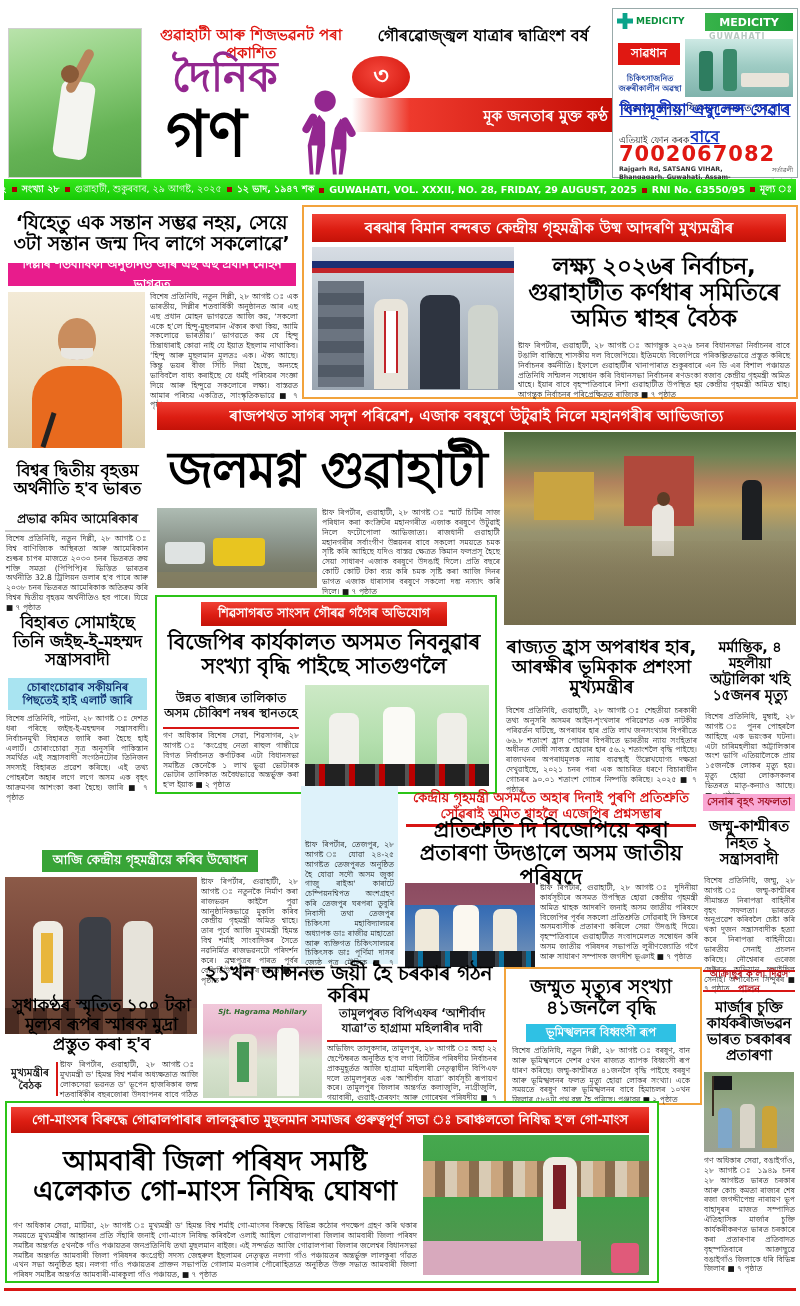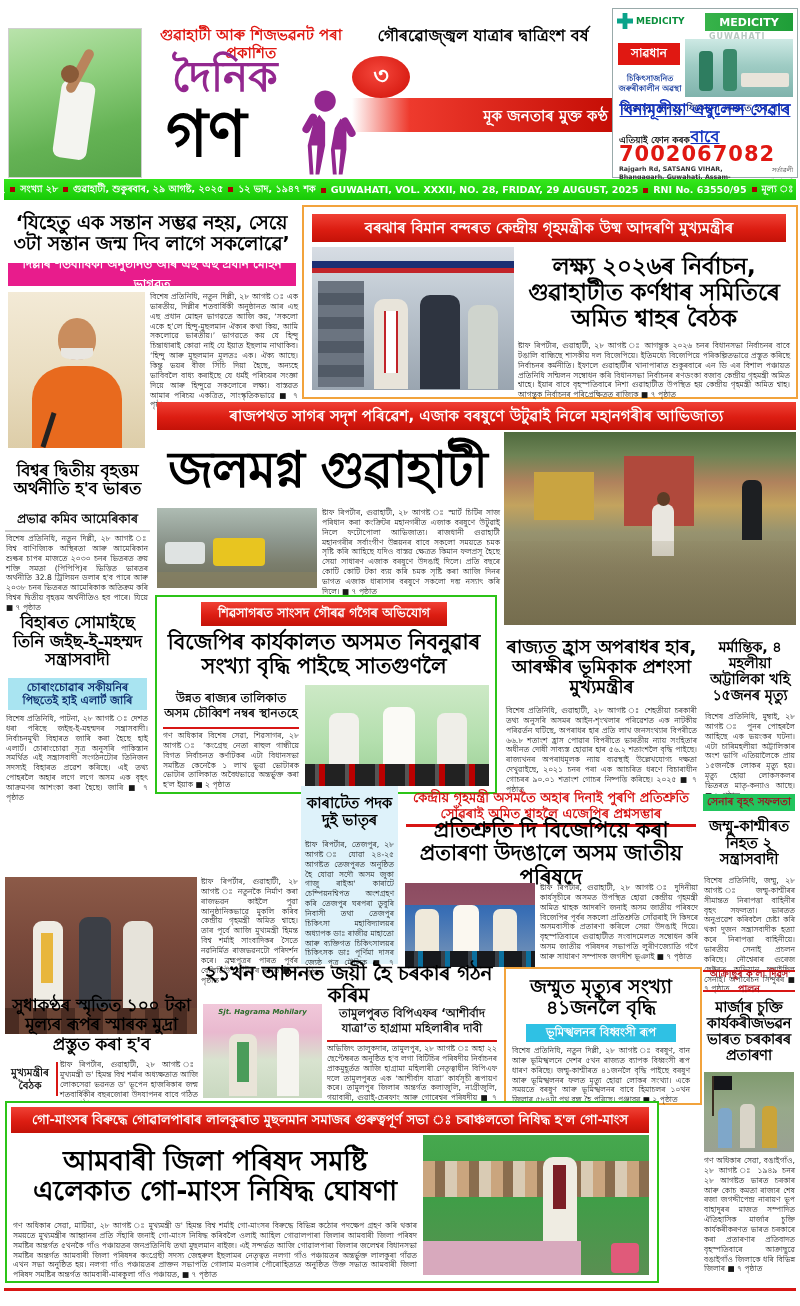--- a/index.html
+++ b/index.html
@@ -63,30 +63,30 @@
     <div class="abs" style="left:96px;top:23px;font-size:8px;color:#b9c9c2;font-weight:bold;letter-spacing:1px">GUWAHATI</div>
     <div class="abs ctr" style="left:5px;top:34px;width:62px;height:22px;background:#e01812;color:#fff;font-weight:bold;font-size:12px">সাৱধান</div>
     <div class="abs photo" style="left:72px;top:30px;width:108px;height:58px;background:linear-gradient(180deg,#cde9e4 0%,#9fccc4 45%,#7fb3ac 100%)">
       <div class="abs" style="left:14px;top:12px;width:14px;height:40px;background:#2e7d60;border-radius:4px"></div>
       <div class="abs" style="left:38px;top:10px;width:14px;height:42px;background:#3b8a6c;border-radius:4px"></div>
       <div class="abs" style="left:56px;top:34px;width:48px;height:14px;background:#e8e4da;border-radius:2px"></div>
     </div>
     <div class="abs ctr" style="left:2px;top:58px;width:70px;height:34px;color:#1a3f9e;font-weight:bold;font-size:8px;line-height:1.25">চিকিৎসাজনিত জৰুৰীকালীন অৱস্থা</div>
     <div class="abs ctr" style="left:2px;top:92px;width:180px;height:14px;color:#13277a;font-weight:bold;font-size:9.5px">যিকোনো স্থানত, যিকোনো সময়তে হ'ব পাৰে</div>
     <div class="abs ctr" style="left:2px;top:106px;width:180px;height:17px;color:#0f2fbf;font-weight:bold;font-size:16px;text-decoration:underline">বিনামূলীয়া এম্বুলেন্স সেৱাৰ বাবে</div>
-    <div class="abs" style="left:6px;top:124px;font-size:9px;font-weight:bold;color:#111">এতিয়াই ফোন কৰক</div>
+    <div class="abs" style="left:6px;top:124px;font-size:9px;font-weight:normal;color:#111">এতিয়াই ফোন কৰক</div>
     <div class="abs" style="left:6px;top:133px;font-size:21px;font-weight:bold;color:#e01812;letter-spacing:1px">7002067082</div>
     <div class="abs" style="left:6px;top:156px;width:130px;font-size:6.3px;font-weight:bold;color:#333;line-height:1.25">Rajgarh Rd, SATSANG VIHAR, Bhangagarh, Guwahati, Assam-781005</div>
     <div class="abs" style="right:4px;top:156px;font-size:6.3px;color:#333;text-align:right;width:44px">সৰ্তাৱলী প্ৰযোজ্য*</div>
   </div>
 
   <div class="abs" style="left:4px;top:179px;width:792px;height:21px;background:linear-gradient(180deg,#35e81c,#17c906);display:flex;align-items:center;justify-content:center;white-space:nowrap;overflow:hidden">
     <span class="sep" style="color:#fff;font-weight:bold;font-size:9.5px">বছৰ ৩২</span>
     <span class="sep" style="color:#fff;font-weight:bold;font-size:9.5px">সংখ্যা ২৮</span>
-    <span class="sep" style="color:#fff;font-weight:bold;font-size:9.5px">গুৱাহাটী, শুকুৰবাৰ, ২৯ আগষ্ট, ২০২৫</span>
+    <span class="sep" style="color:#fff;font-weight:normal;font-size:9.5px">গুৱাহাটী, শুকুৰবাৰ, ২৯ আগষ্ট, ২০২৫</span>
     <span class="sep" style="color:#fff;font-weight:bold;font-size:9.5px">১২ ভাদ, ১৯৪৭ শক</span>
     <span class="sep" style="color:#fff;font-weight:bold;font-size:9.5px">GUWAHATI, VOL. XXXII, NO. 28, FRIDAY, 29 AUGUST, 2025</span>
     <span class="sep" style="color:#fff;font-weight:bold;font-size:9.5px">RNI No. 63550/95</span>
     <span class="sep" style="color:#fff;font-weight:bold;font-size:9.5px">মূল্য ঃ ১০ টকা</span>
   </div>
 
   <div class="abs hl ctr" style="left:5px;top:206px;width:293px;height:54px;font-size:19px">‘যিহেতু এক সন্তান সম্ভৱ নহয়, সেয়ে ৩টা সন্তান জন্ম দিব লাগে সকলোৱে’</div>
   <div class="abs pinkband ctr" style="left:8px;top:263px;width:288px;height:23px;font-size:12px">দিল্লীৰ শতবাৰ্ষিকী অনুষ্ঠানত আৰ এছ এছ প্ৰধান মোহন ভাগৱত</div>
   <div class="abs photo" style="left:8px;top:292px;width:137px;height:156px;background:linear-gradient(180deg,#f3ead6 0%,#e9ddc1 55%,#ddcda8 100%)">
     <div class="abs" style="left:24px;top:74px;width:90px;height:82px;background:#e86a1e;border-radius:40% 40% 0 0"></div>
@@ -151,47 +151,47 @@
       <div class="abs" style="left:0;bottom:0;width:100%;height:22px;background:repeating-linear-gradient(90deg,#222 0 10px,#555 10px 14px,#b00 14px 20px,#222 20px 30px)"></div>
     </div>
   </div>
 
   <div class="abs hl ctr" style="left:505px;top:632px;width:193px;height:70px;font-size:18px">ৰাজ্যত হ্ৰাস অপৰাধৰ হাৰ, আৰক্ষীৰ ভূমিকাক প্ৰশংসা মুখ্যমন্ত্ৰীৰ</div>
   <div class="abs body-sm" style="left:506px;top:706px;width:191px;height:84px">বিশেষ প্ৰতিনিধি, গুৱাহাটী, ২৮ আগষ্ট ঃ শেহতীয়া চৰকাৰী তথ্য অনুসৰি অসমৰ আইন-শৃংখলাৰ পৰিৱেশত এক নাটকীয় পৰিৱৰ্তন ঘটিছে, অপৰাধৰ হাৰ প্ৰতি লাখ জনসংখ্যাৰ বিপৰীতে ৬৬.৮ শতাংশ হ্ৰাস পোৱাৰ বিপৰীতে ভাৰতীয় ন্যায় সংহিতাৰ অধীনত দোষী সাব্যস্ত হোৱাৰ হাৰ ৫৬.২ শতাংশলৈ বৃদ্ধি পাইছে। ৰাজ্যখনৰ অপৰাধমূলক ন্যায় ব্যৱস্থাই উল্লেখযোগ্য দক্ষতা দেখুৱাইছে, ২০২১ চনৰ পৰা এক আচৰিত ধৰণে বিচাৰাধীন গোচৰৰ ৯০.০১ শতাংশ গোচৰ নিষ্পত্তি কৰিছে। ২০২৫  ■ ৭ পৃষ্ঠাত</div>
 
   <div class="abs hl ctr" style="left:704px;top:634px;width:92px;height:74px;font-size:14.5px">মৰ্মান্তিক, ৪ মহলীয়া অট্টালিকা খহি ১৫জনৰ মৃত্যু</div>
   <div class="abs body-sm" style="left:705px;top:712px;width:90px;height:76px">বিশেষ প্ৰতিনিধি, মুম্বাই, ২৮ আগষ্ট ঃ পুনৰ পোহৰলৈ আহিছে এক ভয়ংকৰ ঘটনা। এটা চাৰিমহলীয়া অট্টালিকাৰ অংশ ভাগি এতিয়ালৈকে প্ৰায় ১৫জনকৈ লোকৰ মৃত্যু হয়। মৃত্যু হোৱা লোকসকলৰ ভিতৰত মাতৃ-কন্যাও আছে।  ■ ২ পৃষ্ঠাত</div>
 
+  <div class="abs greenband ctr" style="left:42px;top:850px;width:216px;height:22px;font-size:12.5px">আজি কেন্দ্ৰীয় গৃহমন্ত্ৰীয়ে কৰিব উদ্বোধন</div>
   <div class="abs photo" style="left:5px;top:877px;width:192px;height:157px;background:linear-gradient(180deg,#8c5a48 0%,#7a4a3c 40%,#5e3a30 100%)">
     <div class="abs" style="left:28px;top:44px;width:30px;height:96px;background:#efece4;border-radius:9px 9px 0 0"></div>
     <div class="abs" style="left:36px;top:56px;width:12px;height:50px;background:#e8b63c"></div>
     <div class="abs" style="left:74px;top:40px;width:32px;height:100px;background:#3c3f46;border-radius:9px 9px 0 0"></div>
     <div class="abs" style="left:118px;top:44px;width:30px;height:96px;background:#e6e3da;border-radius:9px 9px 0 0"></div>
     <div class="abs" style="left:0;bottom:0;width:100%;height:26px;background:repeating-linear-gradient(90deg,#4a2c22 0 14px,#6b4434 14px 28px)"></div>
   </div>
   <div class="abs body-sm" style="left:201px;top:877px;width:97px;height:158px">ষ্টাফ ৰিপৰ্টাৰ, গুৱাহাটী, ২৮ আগষ্ট ঃ নতুনকৈ নিৰ্মাণ কৰা ৰাজভৱন কাইলৈ পুৱা আনুষ্ঠানিকভাৱে মুকলি কৰিব কেন্দ্ৰীয় গৃহমন্ত্ৰী অমিত শ্বাহে। তাৰ পূৰ্বে আজি মুখ্যমন্ত্ৰী হিমন্ত বিশ্ব শৰ্মাই সাংবাদিকৰ সৈতে নৱনিৰ্মিত ৰাজভৱনটো পৰিদৰ্শন কৰে। ব্ৰহ্মপুত্ৰৰ পাৰত পূৰ্বৰ বেলিভিউ হোটেলৰ স্থানত  ■ ৭ পৃষ্ঠাত</div>
 
   <div class="abs" style="left:301px;top:786px;width:97px;height:178px;background:#def2fa">
-    <div class="abs hl ctr" style="left:2px;top:2px;width:93px;height:48px;font-size:15px">কাৰাটেত পদক দুই ভাতৃৰ</div>
     <div class="abs body-sm" style="left:4px;top:54px;width:89px;height:120px">ষ্টাফ ৰিপৰ্টাৰ, তেজপুৰ, ২৮ আগষ্ট ঃ যোৱা ২৪-২৫ আগষ্টত তেজপুৰত অনুষ্ঠিত হৈ যোৱা সদৌ অসম জুকা গাজু ৰাইঅ' কাৰাটে চেম্পিয়নশ্বিপত অংশগ্ৰহণ কৰি তেজপুৰ ঘৰপৰা ডুবুৰি নিবাসী তথা তেজপুৰ চিকিৎসা মহাবিদ্যালয়ৰ অধ্যাপক ডাঃ ৰাজীৱ মাহাতো আৰু ব্যক্তিগত চিকিৎসালয়ৰ চিকিৎসক ডাঃ পূৰ্ণিমা দাসৰ জ্যেষ্ঠ পুত্ৰ মৌলিক  ■ ৭ পৃষ্ঠাত</div>
   </div>
 
   <div class="abs kicker-red" style="left:404px;top:790px;width:294px;height:32px;font-size:13px">কেন্দ্ৰীয় গৃহমন্ত্ৰী অসমতৈ অহাৰ দিনাই পুৰণি প্ৰতিশ্ৰুতি সোঁৱৰাই অমিত শ্বাহলৈ এজেপিৰ প্ৰশ্নসম্ভাৰ</div>
   <div class="abs rule-red" style="left:406px;top:824px;width:290px;height:3px"></div>
   <div class="abs hl ctr" style="left:404px;top:829px;width:294px;height:50px;font-size:21px">প্ৰতিশ্ৰুতি দি বিজেপিয়ে কৰা প্ৰতাৰণা উদঙালে অসম জাতীয় পৰিষদে</div>
   <div class="abs photo" style="left:405px;top:883px;width:130px;height:84px;background:linear-gradient(180deg,#2a5fa5 0%,#3a6fb5 35%,#7b97b8 100%)">
     <div class="abs" style="left:0;top:0;width:100%;height:22px;background:rgba(220,60,40,.55)"></div>
     <div class="abs" style="left:10px;top:26px;width:24px;height:44px;background:#efe9da;border-radius:7px 7px 0 0"></div>
     <div class="abs" style="left:48px;top:22px;width:26px;height:48px;background:#fbf8f0;border-radius:7px 7px 0 0"></div>
     <div class="abs" style="left:88px;top:26px;width:24px;height:44px;background:#f1ece0;border-radius:7px 7px 0 0"></div>
     <div class="abs" style="left:0;bottom:0;width:100%;height:16px;background:repeating-linear-gradient(90deg,#17191d 0 9px,#394048 9px 13px,#0b6f9e 13px 18px,#17191d 18px 27px)"></div>
   </div>
   <div class="abs body-sm" style="left:540px;top:883px;width:158px;height:86px">ষ্টাফ ৰিপৰ্টাৰ, গুৱাহাটী, ২৮ আগষ্ট ঃ দুদিনীয়া কাৰ্যসূচীৰে অসমত উপস্থিত হোৱা কেন্দ্ৰীয় গৃহমন্ত্ৰী অমিত শ্বাহক আদৰণি জনাই অসম জাতীয় পৰিষদে বিজেপিৰ পূৰ্বৰ সকলো প্ৰতিশ্ৰুতি সোঁৱৰাই দি কিদৰে অসমবাসীক প্ৰতাৰণা কৰিলে সেয়া উদঙাই দিয়ে। বৃহস্পতিবাৰে গুৱাহাটীত সংবাদমেলত সম্বোধন কৰি অসম জাতীয় পৰিষদৰ সভাপতি লুৰীণজ্যোতি গগৈ আৰু সাধাৰণ সম্পাদক জগদীশ ভূঞাই  ■ ৭ পৃষ্ঠাত</div>
 
-  <div class="abs ctr" style="left:703px;top:794px;width:92px;height:17px;background:#22c55e;color:#a01020;font-weight:bold;font-size:10.5px">সেনাৰ বৃহৎ সফলতা</div>
+  <div class="abs ctr" style="left:703px;top:794px;width:92px;height:17px;background:#f9a8d4;color:#a01020;font-weight:bold;font-size:10.5px">সেনাৰ বৃহৎ সফলতা</div>
   <div class="abs hl ctr" style="left:703px;top:814px;width:92px;height:58px;font-size:15px">জম্মু-কাশ্মীৰত নিহত ২ সন্ত্ৰাসবাদী</div>
   <div class="abs body-sm" style="left:704px;top:876px;width:91px;height:92px">বিশেষ প্ৰতিনিধি, জম্মু, ২৮ আগষ্ট ঃ জম্মু-কাশ্মীৰৰ সীমান্তত নিৰাপত্তা বাহিনীৰ বৃহৎ সফলতা। ভাৰতত অনুপ্ৰৱেশ কৰিবলৈ চেষ্টা কৰি থকা দুজন সন্ত্ৰাসবাদীক হত্যা কৰে নিৰাপত্তা বাহিনীয়ে। ভাৰতীয় সেনাই প্ৰচলন কৰিছে। নৌশ্বেৰাৰ গুৰেজ ছেক্টৰত অভিযান চলাইছিল সেনাই। অপাৰেচন সিন্দুৰৰ  ■ ৭ পৃষ্ঠাত</div>
   <div class="abs rule-red" style="left:703px;top:970px;width:92px;height:2px"></div>
 
   <div class="abs ctr" style="left:703px;top:974px;width:92px;height:16px;color:#b01018;font-weight:bold;font-size:9.5px;border-bottom:2px solid #d81614">আক্ৰাছুৰ ক'লা দিৱস পালন</div>
   <div class="abs hl ctr" style="left:703px;top:994px;width:92px;height:74px;font-size:14.5px">মাৰ্জাৰ চুক্তি কাৰ্যকৰীজভৱন ভাৰত চৰকাৰৰ প্ৰতাৰণা</div>
   <div class="abs photo" style="left:704px;top:1072px;width:90px;height:80px;background:linear-gradient(180deg,#7f9a6e 0%,#97a98a 45%,#9aa193 100%)">
     <div class="abs" style="left:8px;top:4px;width:20px;height:14px;background:#15161a"></div>
     <div class="abs" style="left:8px;top:4px;width:2px;height:40px;background:#3a2d20"></div>
     <div class="abs" style="left:14px;top:36px;width:14px;height:40px;background:#7fa7c9;border-radius:5px 5px 0 0"></div>

